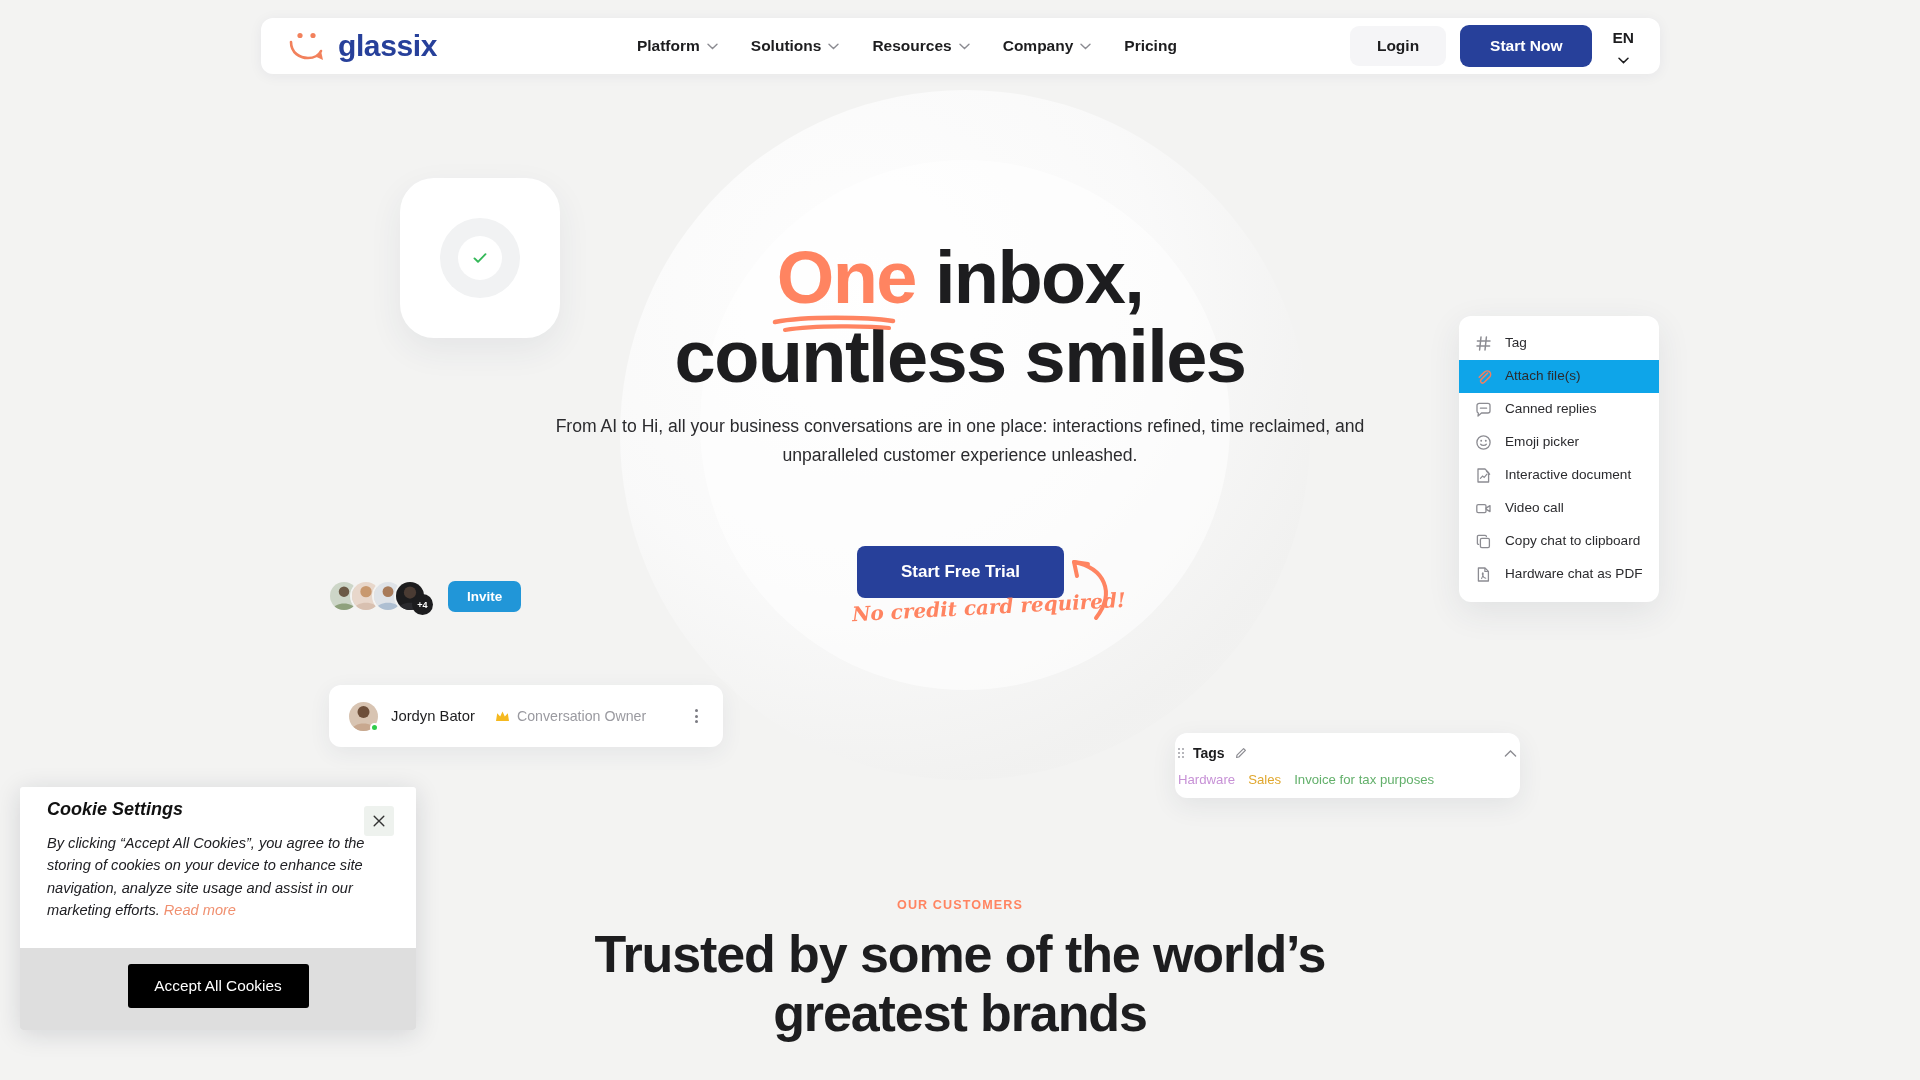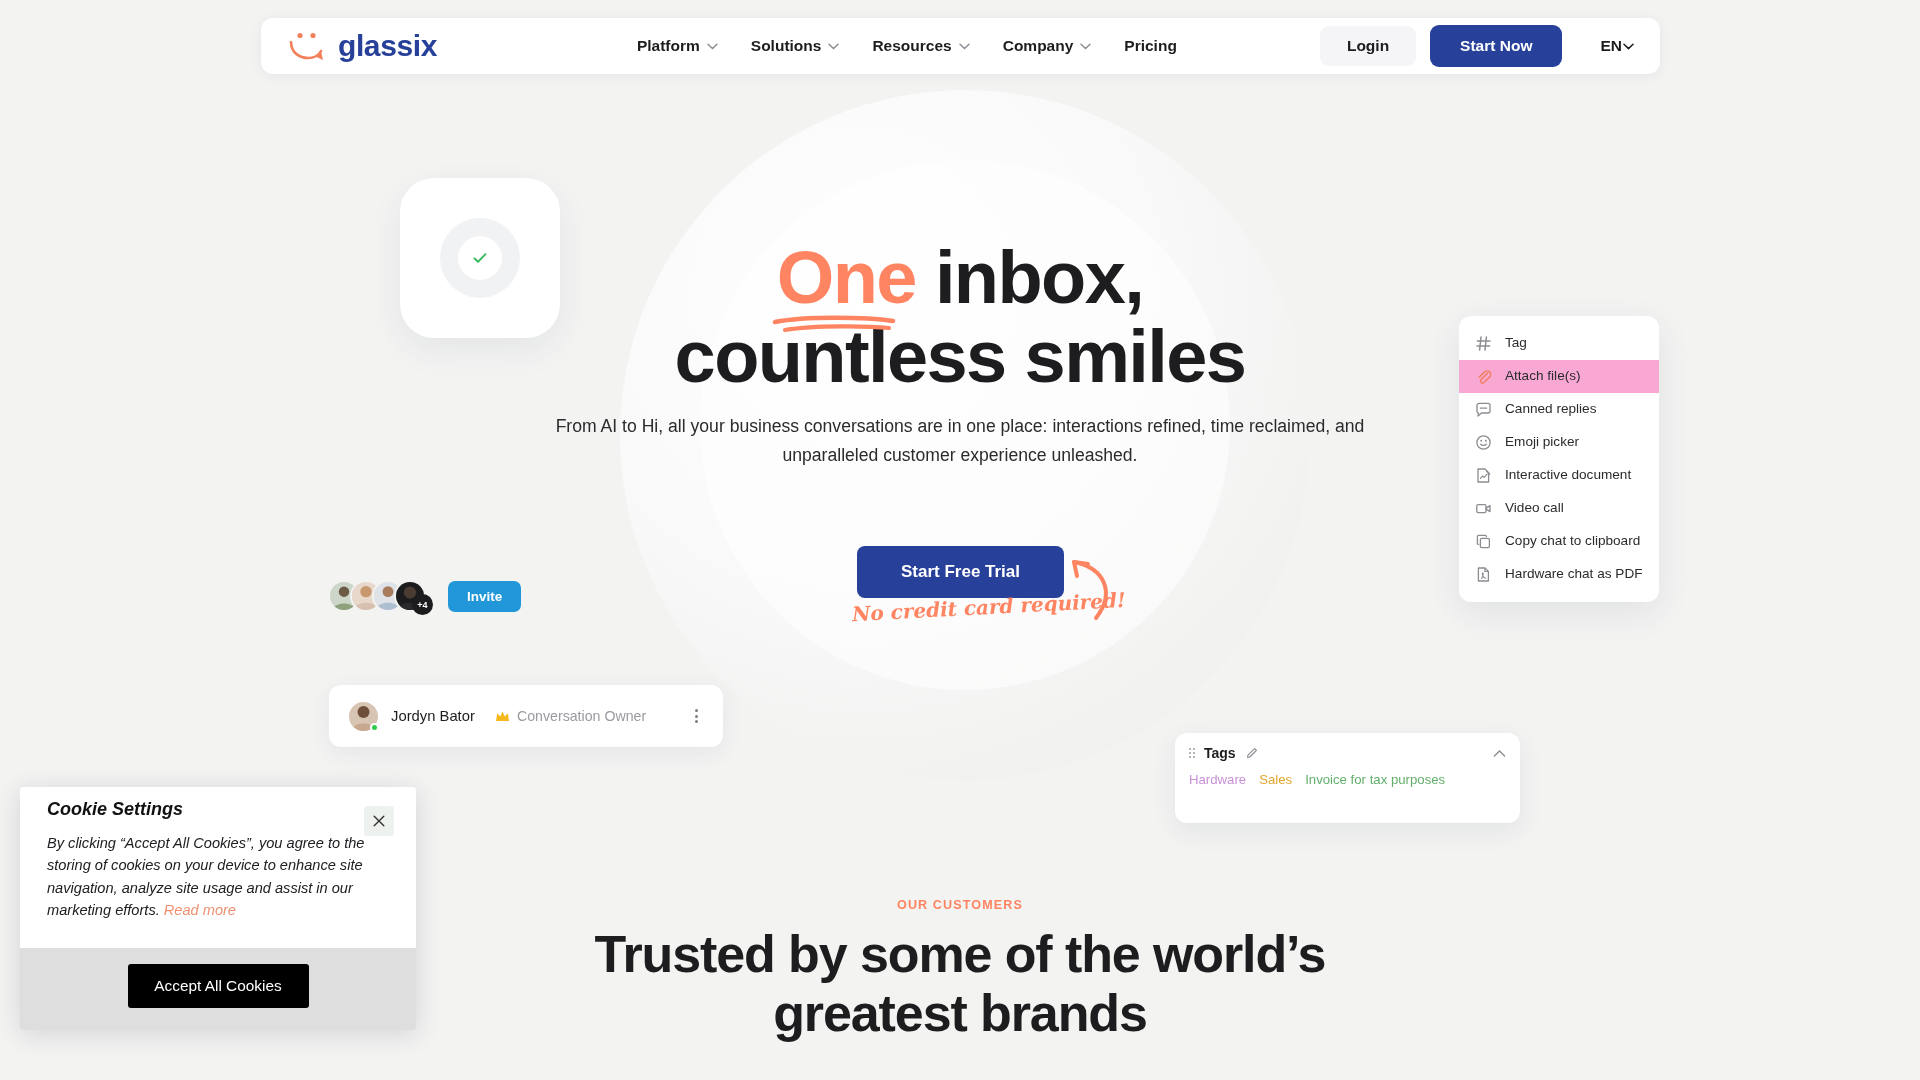--- a/index.html
+++ b/index.html
@@ -75,23 +75,23 @@
     font-family: inherit;
   }
   .btn-startnow {
     background: #27409a; color: #fff;
     font-size: 15.5px; font-weight: 700;
     border: none; border-radius: 9px;
     padding: 12px 30px; cursor: pointer;
     font-family: inherit;
   }
   .lang {
-    display: flex; align-items: center; gap: 1px;
+    display: flex; align-items: center; gap: 10px;
     font-size: 15.5px; font-weight: 600; color: #1d1d1f;
-    cursor: pointer; margin-left: 24px;
+    cursor: pointer; margin-left: 6px; flex-direction: column;
   }
 
   
   .hero { position: absolute; left: 0; top: 0; width: 1920px; }
   .headline {
     position: absolute;
     left: 0; top: 238px; width: 1920px;
     text-align: center;
     font-size: 74px; line-height: 1.07;
     font-weight: 800; color: #1d1d1f;
@@ -242,32 +242,32 @@
     padding: 11px 0;
     z-index: 25;
   }
   .menu-item {
     display: flex; align-items: flex-start;
     gap: 13px;
     padding: 8px 16px;
     font-size: 13.6px; color: #2b2b2e;
     cursor: pointer;
   }
-  .menu-item.active { background: #f9a8d4; }
+  .menu-item.active { background: #0ea5e9; }
   .menu-ic { width: 17px; height: 17px; flex: 0 0 auto; display: block; }
 
   
   .tags-panel {
     position: absolute;
     left: 1175px; top: 733px;
-    width: 345px; height: 90px;
+    width: 345px; height: 65px;
     background: #fff;
     border-radius: 12px;
     box-shadow: 0 8px 26px rgba(40,50,80,.08);
-    padding: 12px 14px;
+    padding: 12px 3px;
   }
   .tags-head { display: flex; align-items: center; gap: 9px; }
   .drag-dots {
     display: grid; grid-template-columns: 2px 2px; gap: 2px;
     cursor: grab;
   }
   .drag-dots i { width: 2px; height: 2px; background: #b6b6bb; display: block; }
   .tags-title { font-size: 14px; font-weight: 700; color: #1d1d1f; }
   .tags-collapse { margin-left: auto; cursor: pointer; }
   .tags-list { display: flex; gap: 13px; margin-top: 11px; }

